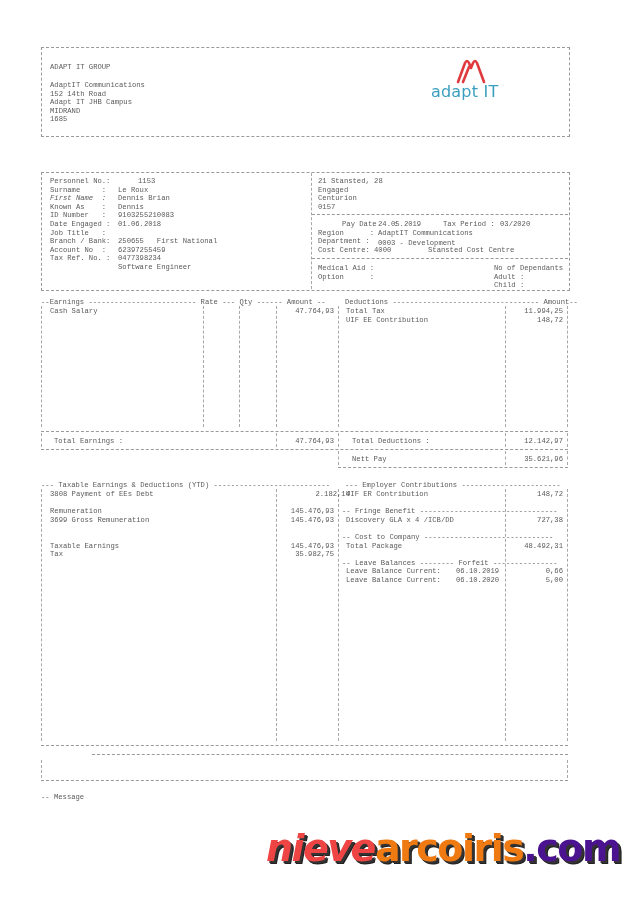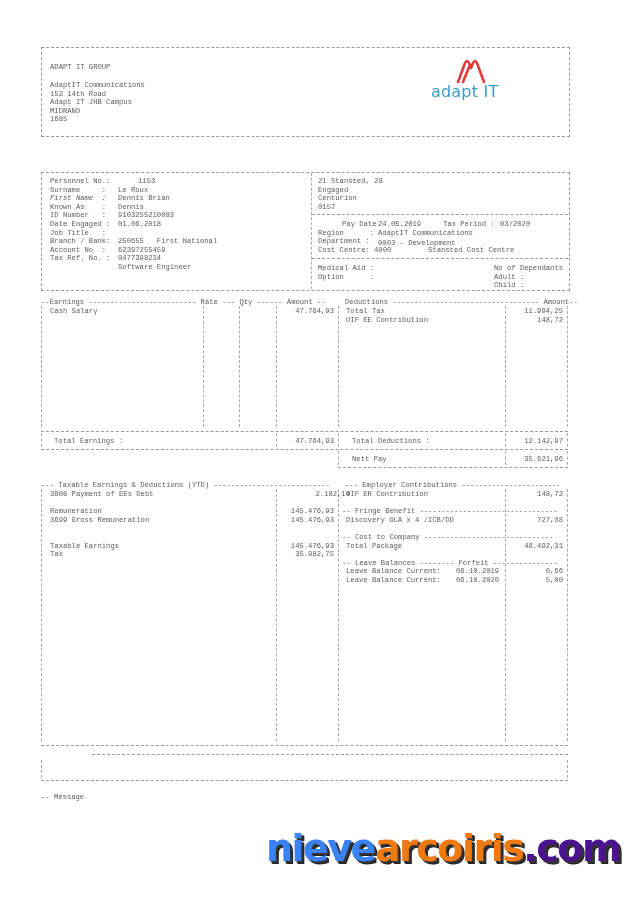--- a/index.html
+++ b/index.html
@@ -7,21 +7,21 @@
          font-family: "Liberation Mono", "DejaVu Sans Mono", monospace; color: #555; }
   .t { position: absolute; font-size: 7.2px; line-height: 8.6px; white-space: pre; color: #5a5a5a; }
   .r { text-align: right; }
   .hl { position: absolute; height: 0; border-top: 1px dashed #9a9a9a; }
   .vl { position: absolute; width: 0; border-left: 1px dashed #a8a8a8; }
   .box { position: absolute; border: 1px dashed #9a9a9a; }
   .logo { position: absolute; }
   .logo-text { position: absolute; font-family: "DejaVu Sans", sans-serif; font-size: 16px; color: #3a9fbf; letter-spacing: 0.2px; white-space: nowrap; text-align: right; }
   .wm { position: absolute; font-family: "DejaVu Sans", sans-serif; font-weight: bold; font-size: 38px; letter-spacing: -1.5px; white-space: nowrap;
         text-shadow: 2px 2px 0 #333, 3px 3px 0 #222; }
-  .wm .y { color: #3b82f6; }
+  .wm .y { color: #ef4444; font-style: italic; }
   .wm .o { color: #ef7a12; }
   .wm .p { color: #4c1391; }
 </style>
 </head>
 <body>
 
 <div class="box" style="left:41px; top:47px; width:527px; height:88px;"></div>
 <div class="t" style="left:50px; top:63px;">ADAPT IT GROUP</div>
 <div class="t" style="left:50px; top:81px;">AdaptIT Communications</div>
 <div class="t" style="left:50px; top:89.6px;">152 14th Road</div>

